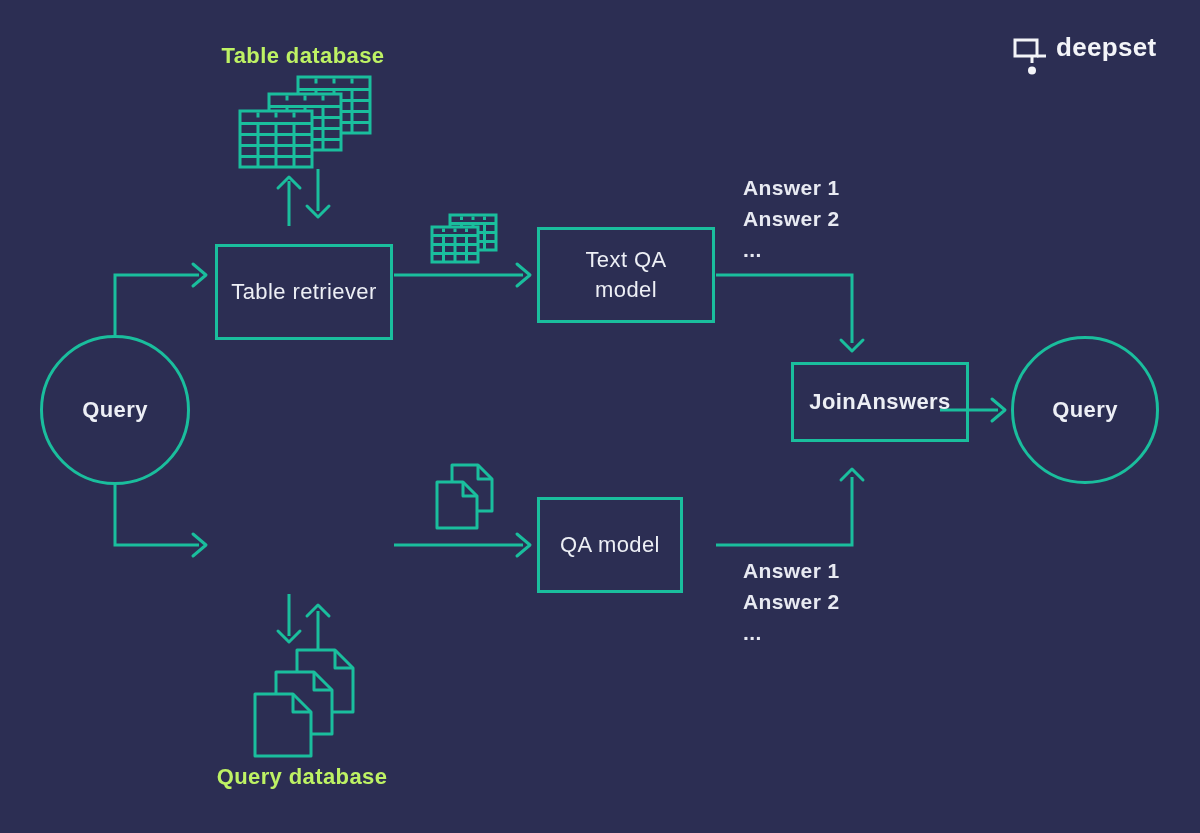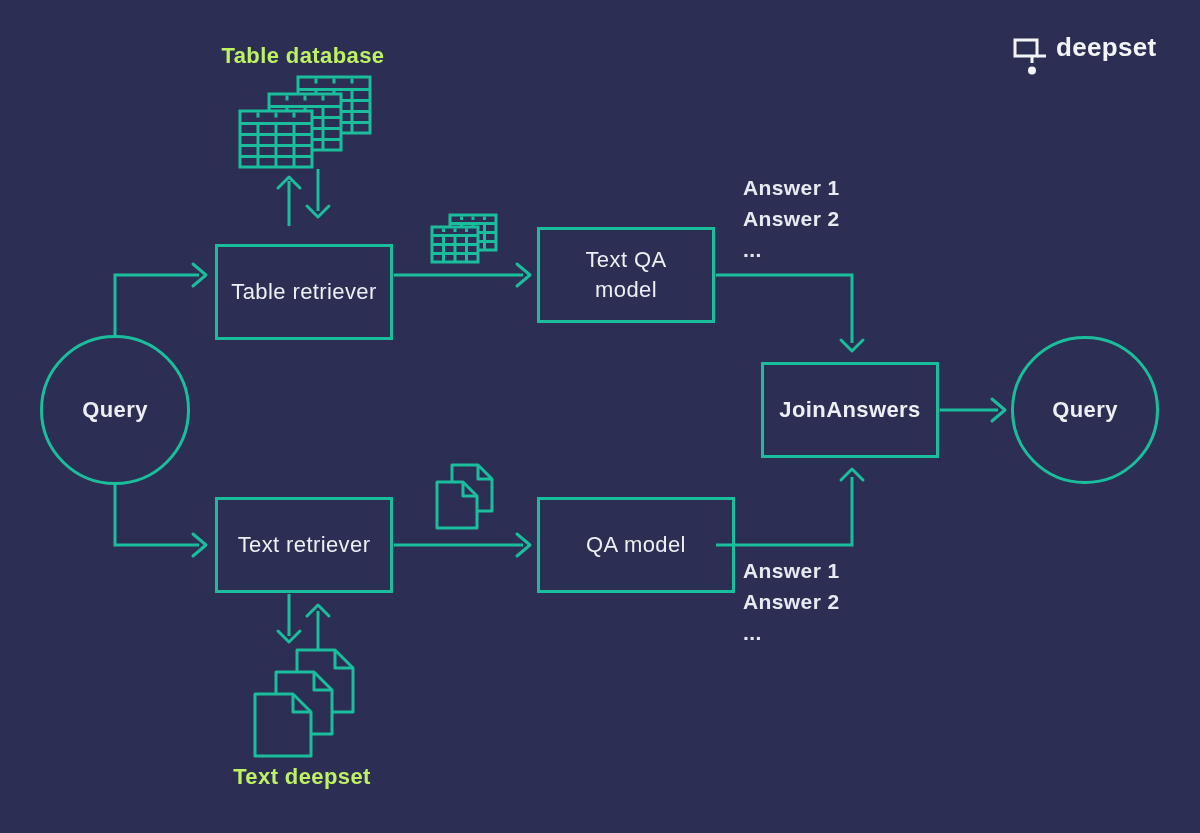--- a/index.html
+++ b/index.html
@@ -12,22 +12,22 @@
   #shape-layer{position:absolute;left:0;top:0;}
   .box{
     position:absolute;box-sizing:border-box;border:3px solid #1abe9d;
     display:flex;flex-direction:column;align-items:center;justify-content:center;
     color:#edeff5;font-size:22px;letter-spacing:.4px;line-height:30px;text-align:center;
   }
   .circle-node{border-radius:50%;}
   #box-table-retriever{left:215px;top:227px;width:178px;height:96px;margin-top:17px;}
   #box-table-qa{left:537px;top:227px;width:178px;height:96px;}
   #box-text-retriever{left:215px;top:497px;width:178px;height:96px;}
-  #box-qa-model{left:537px;top:497px;width:198px;height:96px;}
-  #box-join-answers{left:761px;top:362px;width:178px;height:96px;font-weight:700;}
+  #box-qa-model{left:537px;top:497px;width:146px;height:96px;}
+  #box-join-answers{left:791px;top:362px;width:178px;height:80px;font-weight:700;}
   #circle-query{left:40px;top:335px;width:150px;height:150px;font-weight:700;}
   #circle-answer{left:1011px;top:336px;width:148px;height:148px;font-weight:700;}
   .db-label{
     position:absolute;color:#bef264;font-weight:700;font-size:22px;
     letter-spacing:.4px;text-align:center;width:220px;
   }
   #label-table-db{left:193px;top:43px;}
   #label-text-db{left:192px;top:764px;}
   .answers{
     position:absolute;color:#e8eaf2;font-size:21px;letter-spacing:.4px;line-height:31px;font-weight:bold;
@@ -149,27 +149,20 @@
 
   <div class="box" id="box-table-qa">
     <span>Text QA</span>
     <span>model</span>
   </div>
 
   <div class="box circle-node" id="circle-query">
     <span>Query</span>
   </div>
 
-  <div class="box" id="box-text-retriever">
-    <span></span>
-    <span></span>
-    <span></span>
-    <span></span>
-    <span id="text-retriever-span">Text retriever</span>
-  </div>
 
   <div class="box" id="box-qa-model">
     <span>QA model</span>
   </div>
 
   <div class="box" id="box-join-answers">
     <span>JoinAnswers</span>
   </div>
 
   <div class="box circle-node" id="circle-answer">
@@ -181,17 +174,17 @@
     <div>Answer 2</div>
     <div>...</div>
   </div>
 
   <div class="answers" id="answers-bottom">
     <div>Answer 1</div>
     <div>Answer 2</div>
     <div>...</div>
   </div>
 
-  <div class="db-label" id="label-text-db">Text deepset</div>
+  <div class="db-label" id="label-text-db">Query database</div>
 
   <div id="logo-text">deepset</div>
 
 </div>
 
 </body></html>

